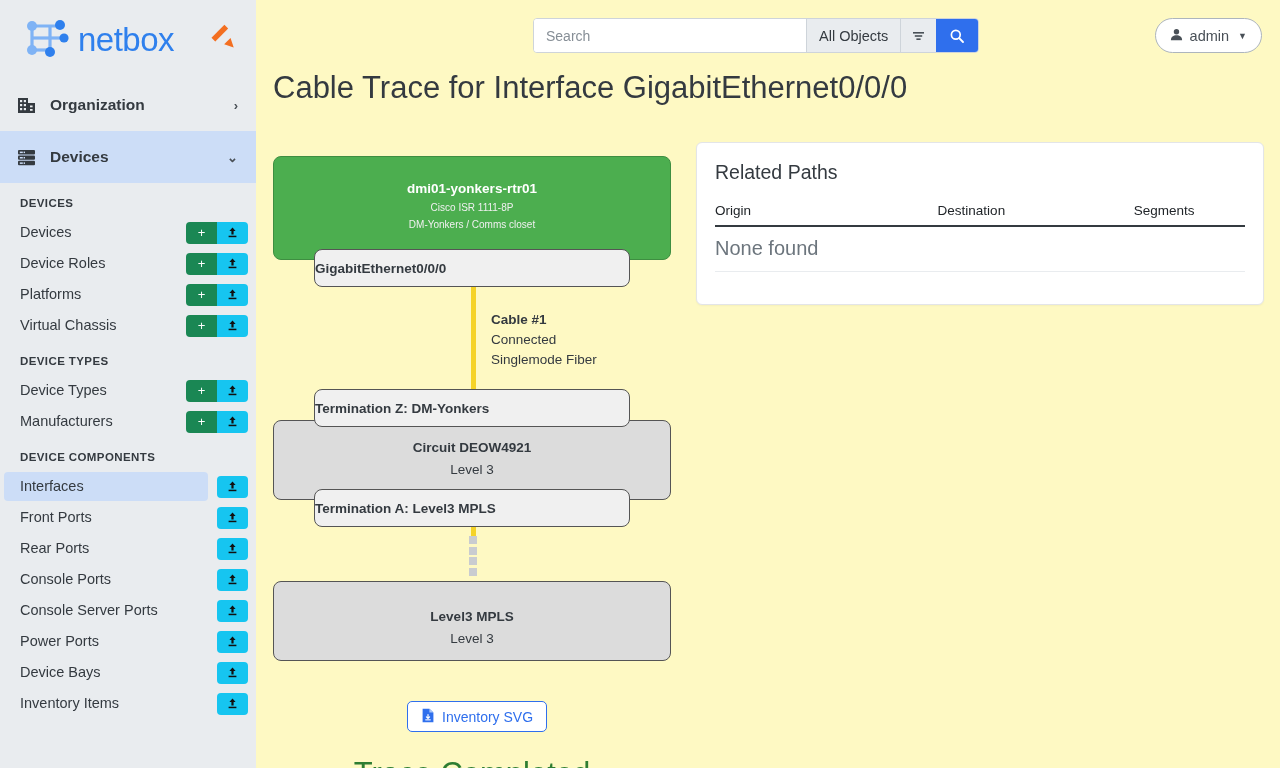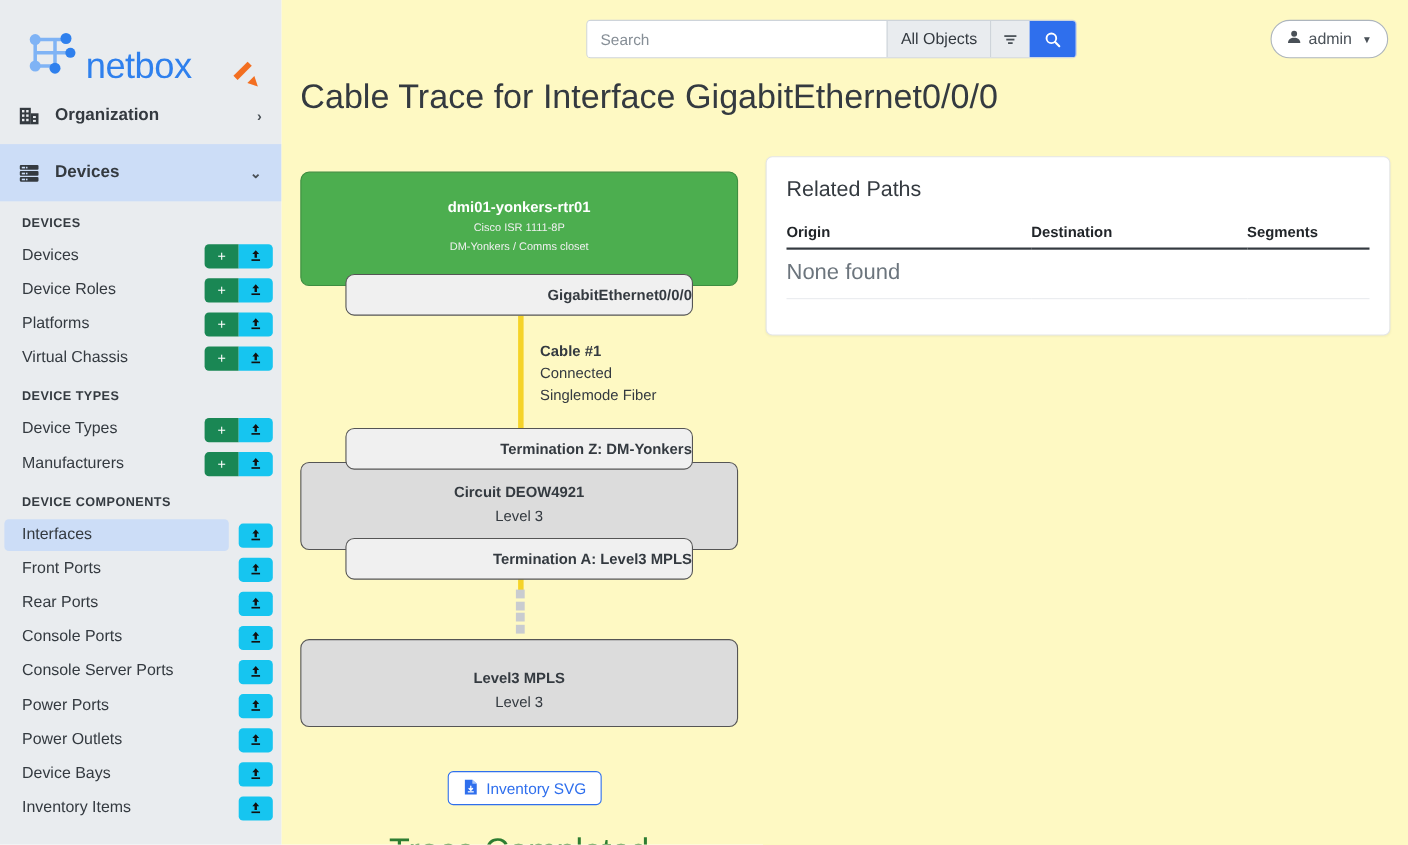--- a/index.html
+++ b/index.html
@@ -14,21 +14,21 @@
   
   .sidebar {
     width: 256px; height: 768px;
     background: #e9ecef;
     flex: 0 0 256px;
     overflow: hidden;
     position: relative;
   }
   .brand {
     height: 79px;
-    display: flex; align-items: flex-end;
+    display: flex; align-items: center;
     padding: 0 16px 0 20px;
   }
   .logo-svg { flex: 0 0 auto; }
   .brand-word {
     font-size: 33px; font-weight: 400; color: #2f80ed;
     letter-spacing: -0.5px; margin-left: 4px;
   }
   .pin-icon { margin-left: auto; color: #f36f21; font-size: 15px; line-height: 1;
               transform: rotate(45deg); }
 
@@ -151,21 +151,21 @@
     color: #fff;
   }
   .device-node .t1 { color: #fff; }
   .device-node .t2, .device-node .t3 { color: #f0f0f0; }
   .device-node .t2 { margin-top: 6px; }
   .device-node .t3 { margin-top: 6px; }
 
   .term-box {
     background: #f0f0f0; border: 1px solid #555; border-radius: 8px;
     height: 38px; width: 316px;
-    display: flex; align-items: center; justify-content: flex-end;
+    display: flex; align-items: center; justify-content: flex-start;
     font-weight: bold; font-size: 13.5px; color: #343a40;
     position: absolute; left: 41px;
     z-index: 3;
   }
 
   .iface-box { top: 93px; }
 
   .cable-line {
     position: absolute; left: 198px; top: 131px;
     width: 5px; height: 256px; background: #f5d328;
@@ -227,21 +227,21 @@
   .card {
     position: absolute; left: 440px; top: 14px;
     width: 568px; height: 163px;
     background: #fff; border: 1px solid #e3e5e8; border-radius: 6px;
     box-shadow: 0 1px 2px rgba(0,0,0,0.04);
     padding: 18px 18px 0 18px;
   }
   .card-title { font-size: 19.5px; color: #343a40; font-weight: 400; }
   .ptable { width: 100%; border-collapse: collapse; margin-top: 19px; }
   .ptable th {
-    text-align: left; font-size: 13.5px; color: #212529; font-weight: bold;
+    text-align: left; font-size: 13.5px; color: #212529; font-weight: normal;
     padding-bottom: 7px; border-bottom: 2px solid #343a40; margin-left: 48px;
   }
   .ptable td {
     font-size: 20px; color: #6c757d; padding: 10px 0 11px 0;
     border-bottom: 1px solid #e9ecef;
   }
   .col-origin { width: 42%; }
   .col-dest { width: 37%; }
 </style>
 </head>
@@ -476,32 +476,20 @@
       <span class="btns">
         <span class="btn-imp solo">
           <svg width="13" height="13" viewBox="0 0 13 13">
               <path d="M6.5 1.4 L9.6 5 H7.6 V8.4 H5.4 V5 H3.4 Z" fill="#111"></path>
               <rect x="2.6" y="9.7" width="7.8" height="1.5" fill="#111"></rect>
             </svg>
         </span>
       </span>
     </div>
 
-    <div class="nav-row">
-      <span class="hl"></span>
-      <span class="label">Power Outlets</span>
-      <span class="btns">
-        <span class="btn-imp solo">
-          <svg width="13" height="13" viewBox="0 0 13 13">
-              <path d="M6.5 1.4 L9.6 5 H7.6 V8.4 H5.4 V5 H3.4 Z" fill="#111"></path>
-              <rect x="2.6" y="9.7" width="7.8" height="1.5" fill="#111"></rect>
-            </svg>
-        </span>
-      </span>
-    </div>
 
     <div class="nav-row">
       <span class="hl"></span>
       <span class="label">Device Bays</span>
       <span class="btns">
         <span class="btn-imp solo">
           <svg width="13" height="13" viewBox="0 0 13 13">
               <path d="M6.5 1.4 L9.6 5 H7.6 V8.4 H5.4 V5 H3.4 Z" fill="#111"></path>
               <rect x="2.6" y="9.7" width="7.8" height="1.5" fill="#111"></rect>
             </svg>

